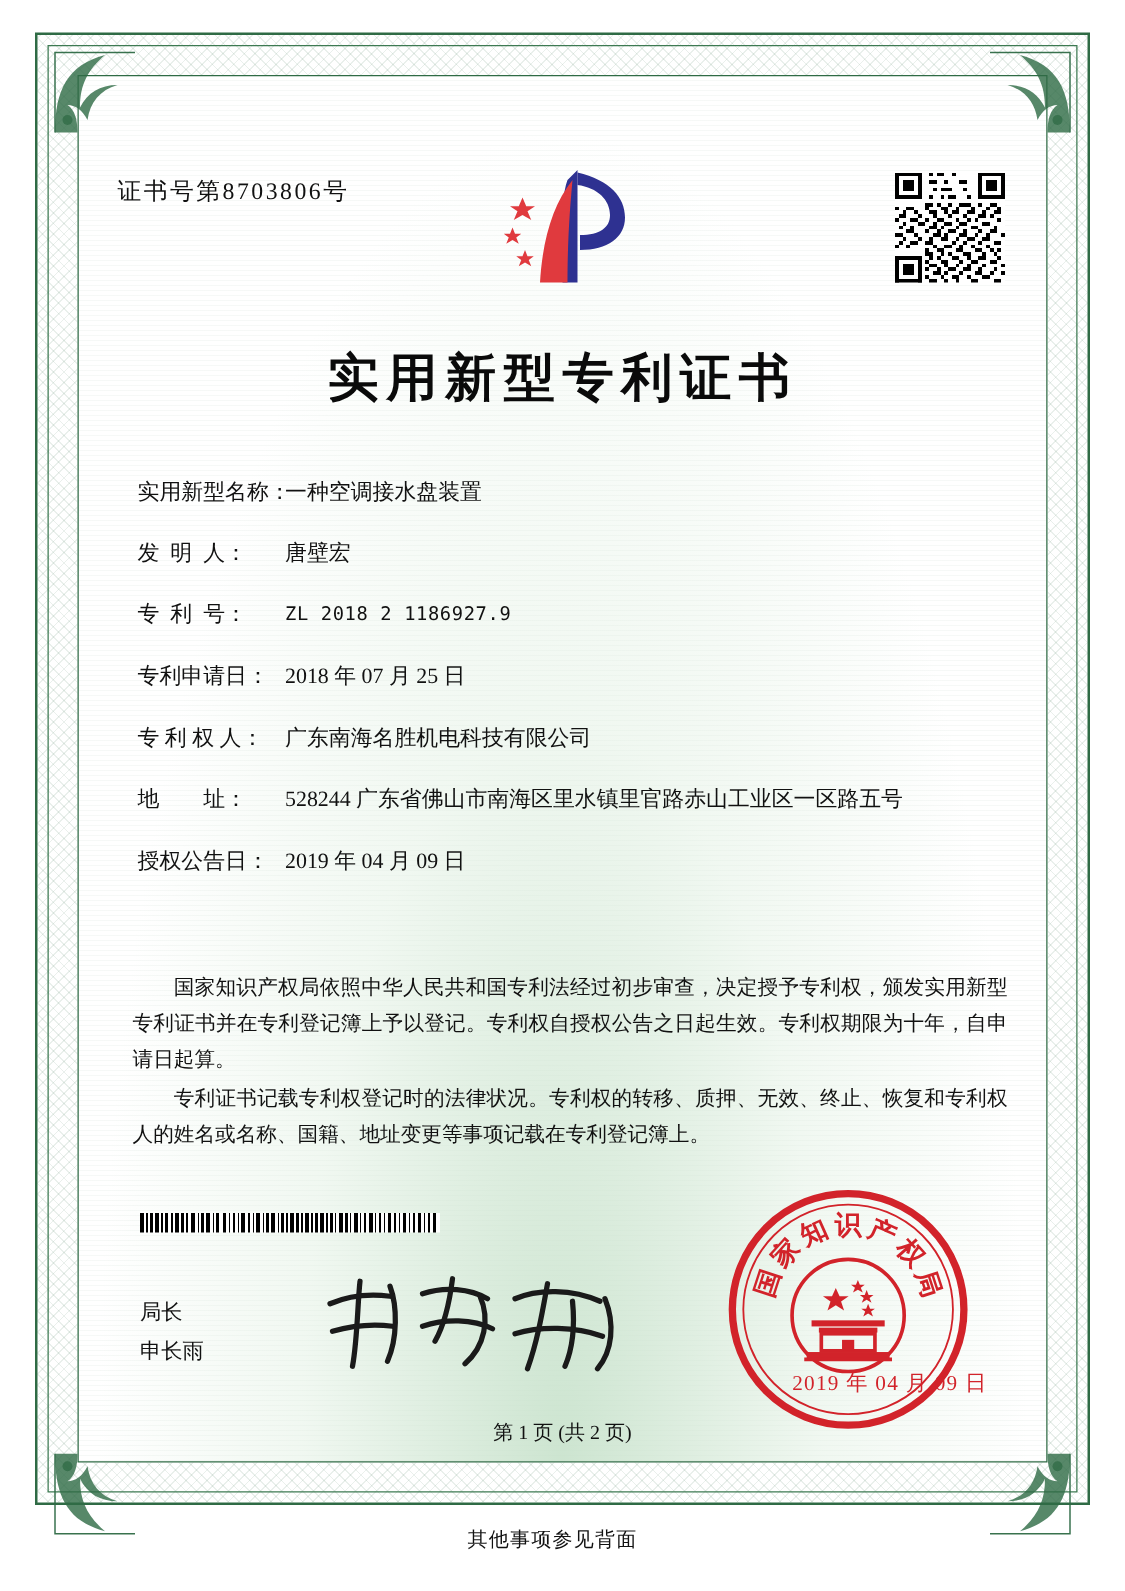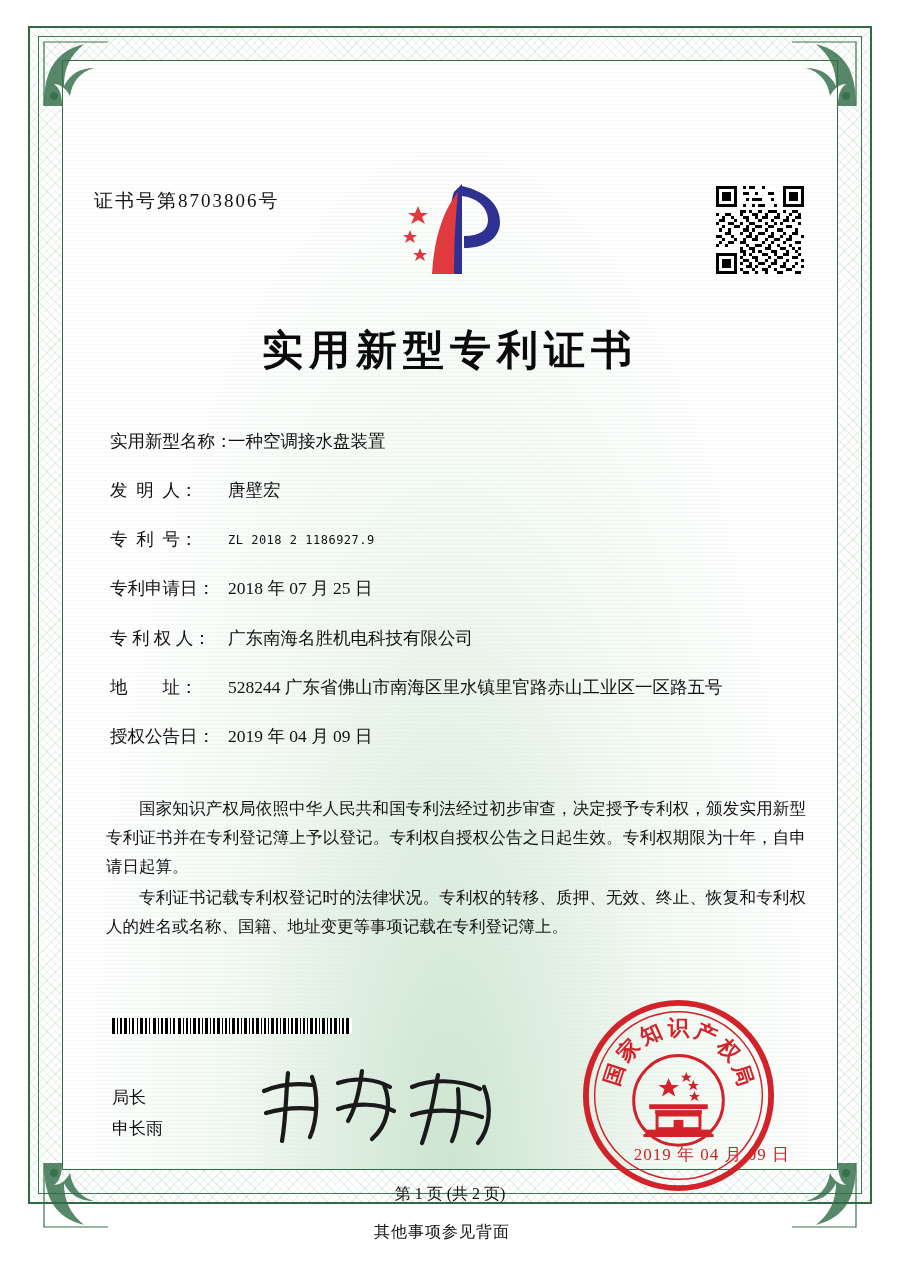--- a/index.html
+++ b/index.html
@@ -67,21 +67,20 @@
   .c-bl { left: 40px; bottom: 42px; transform: scaleY(-1); }
   .c-br { right: 40px; bottom: 42px; transform: scale(-1,-1); }
 
   
   .content {
     position: absolute;
     left: 62px;
     top: 60px;
     width: 776px;
     height: 1110px;
-    margin-top: 48px;
   }
   .cert-no {
     position: absolute;
     left: 32px;
     top: 80px;
     font-family: "Liberation Serif", "DejaVu Serif", serif;
     font-size: 19px;
     letter-spacing: 2px;
     color: #111;
   }
@@ -130,42 +129,41 @@
     flex: 0 0 118px;
     letter-spacing: 0px;
     white-space: pre;
   }
   .field-value {
     flex: 1 1 auto;
     font-family: "Liberation Serif", "DejaVu Serif", serif;
   }
   .field-value.mono {
     font-family: "DejaVu Sans Mono", "Liberation Mono", monospace;
-    font-size: 12px;
+    font-size: 15px;
     letter-spacing: 0.5px;
   }
   .dual-row {
     display: flex;
     margin-bottom: 10px;
     line-height: 1.55;
   }
   .dual-left { width: 340px; flex: 0 0 340px; display:flex; }
   .dual-right { flex: 1 1 auto; display:flex; }
   .dual-right .field-label { width: 108px; flex: 0 0 108px; }
 
   .paragraphs {
     position: absolute;
     left: 44px;
-    top: 688px;
+    top: 716px;
     width: 700px;
     font-size: 16.5px;
     line-height: 1.75;
     color: #111;
     text-align: justify;
-    font-family: Liberation Mono, monospace;
   }
   .paragraphs p { margin: 0 0 2px 0; text-indent: 2em; }
 
   .barcode {
     position: absolute;
     left: 50px;
     top: 910px;
     width: 240px;
     height: 16px;
   }

